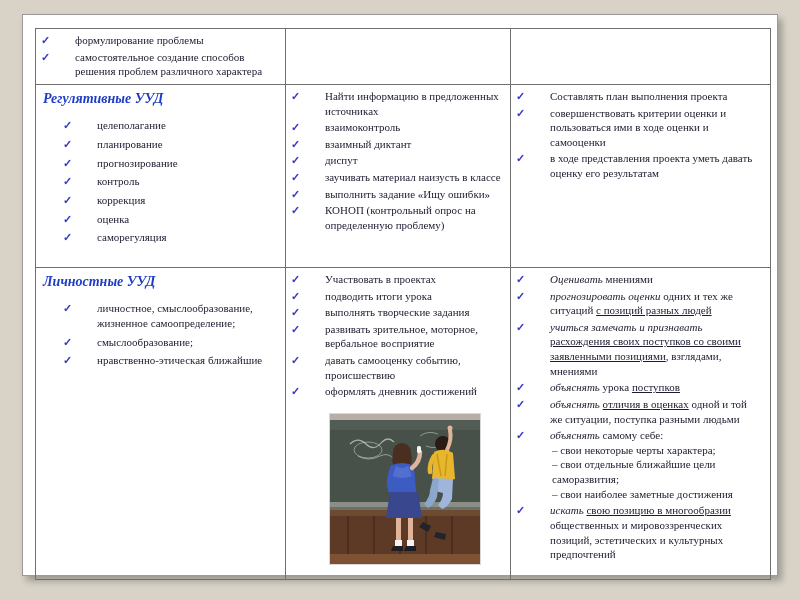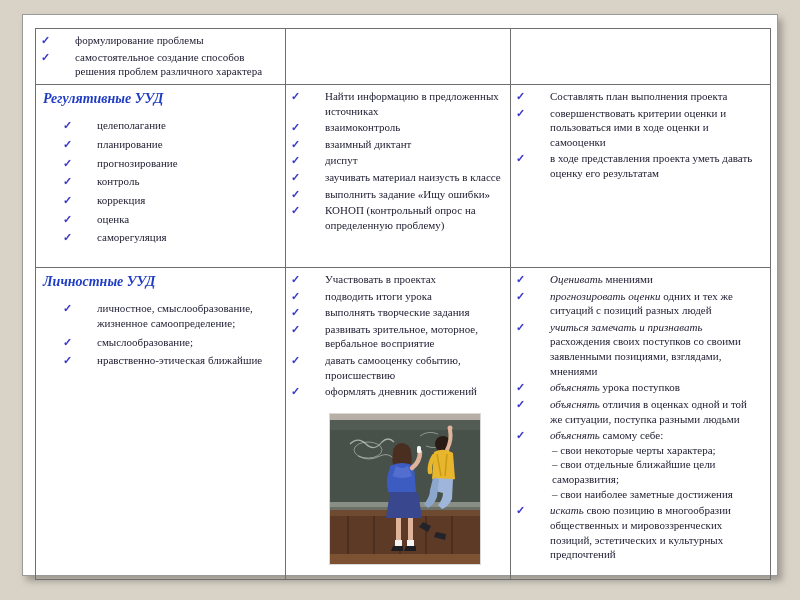--- a/index.html
+++ b/index.html
@@ -48,21 +48,21 @@
   .item{display:flex;align-items:flex-start;margin-bottom:2px;}
   .check{
     flex:0 0 17px;width:17px;
     color:var(--check);
     font-weight:bold;
     font-size:11px;
     line-height:1.33;
   }
   .item-text{flex:1;margin-left:17px;}
   .it{font-style:italic;text-align:right;}
-  .un{text-align:right;}
+  .un{text-decoration:underline;text-align:right;}
   .subline{margin-left:2px;}
   .photo{
     width:152px;height:152px;
     margin:14px 0 0 38px;
     border:1px solid #d8d8d8;
     background:#efefef;
   }
   .photo svg{display:block;width:100%;height:100%;}
 </style>
 </head>

